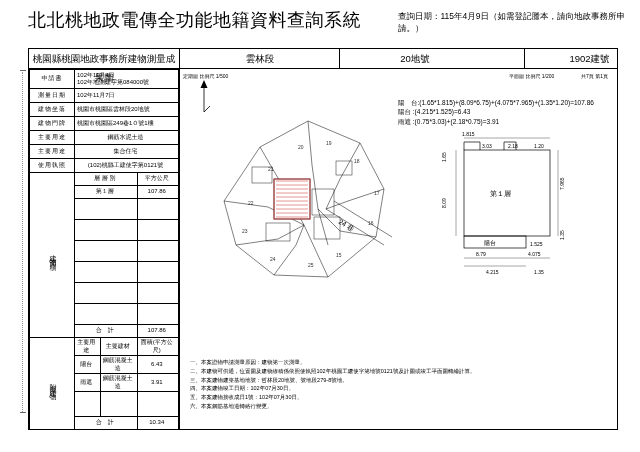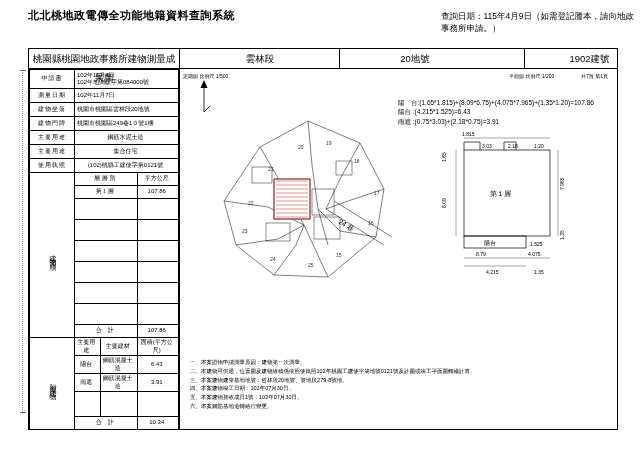--- a/index.html
+++ b/index.html
@@ -18,38 +18,37 @@
     position: relative;
     width: 640px;
     height: 452px;
   }
 
   
   .hdr-title {
     position: absolute;
     left: 28px;
     top: 8px;
-    font-size: 11px;
-    font-weight: bold;
+    font-size: 18px;
+    font-weight: normal;
     letter-spacing: 0.5px;
   }
   .hdr-sub {
     position: absolute;
     left: 28px;
     top: 27px;
     font-size: 10.5px;
     font-weight: bold;
     letter-spacing: 0.2px;
   }
   .hdr-query {
     position: absolute;
     left: 398px;
     top: 11px;
     font-size: 8.5px;
-    margin-left: 43px;
   }
 
   
   .frame {
     position: absolute;
     left: 28px;
     top: 48px;
     width: 590px;
     height: 382px;
     border: 1px solid #000;

